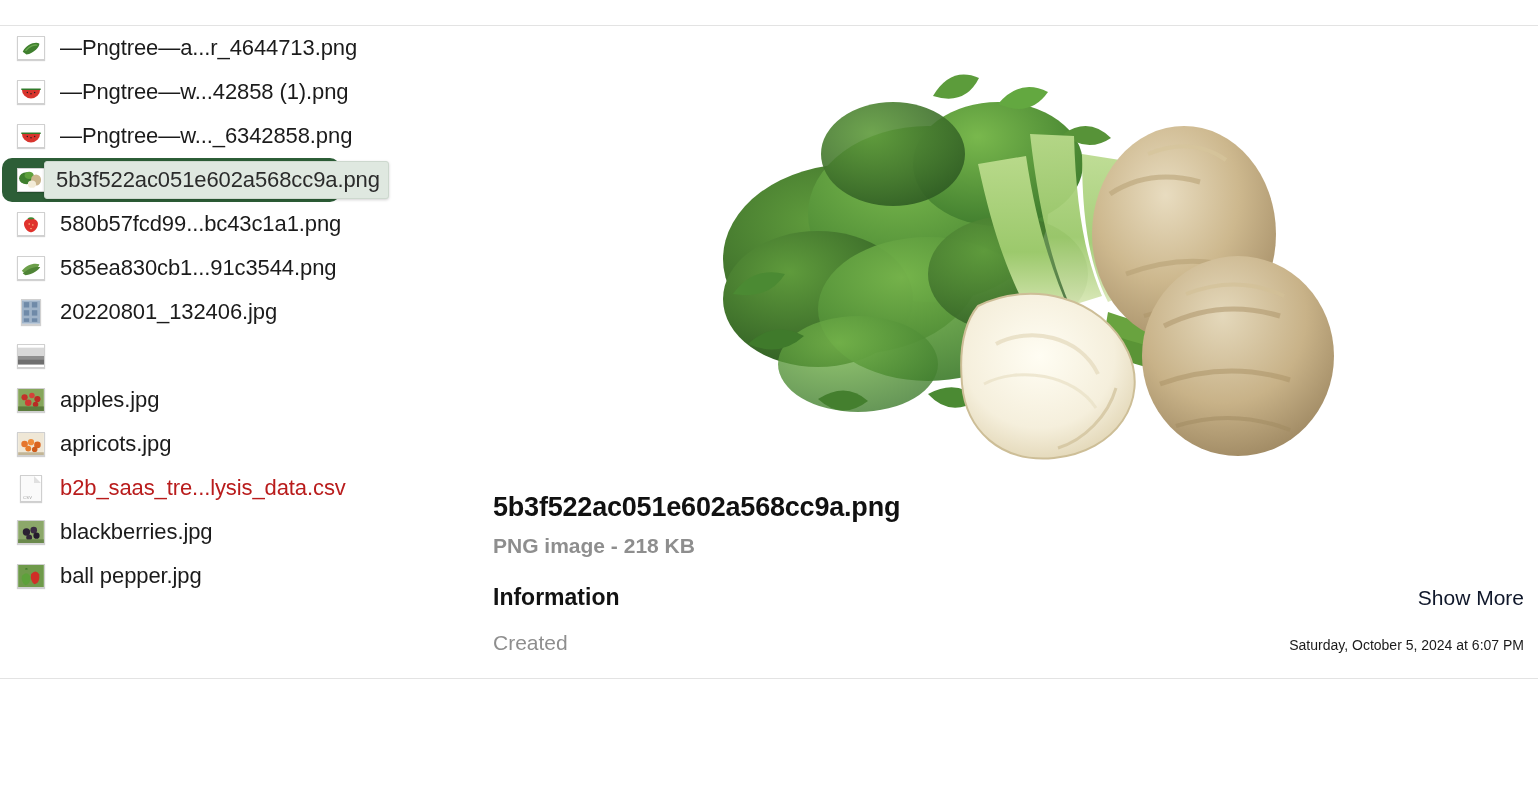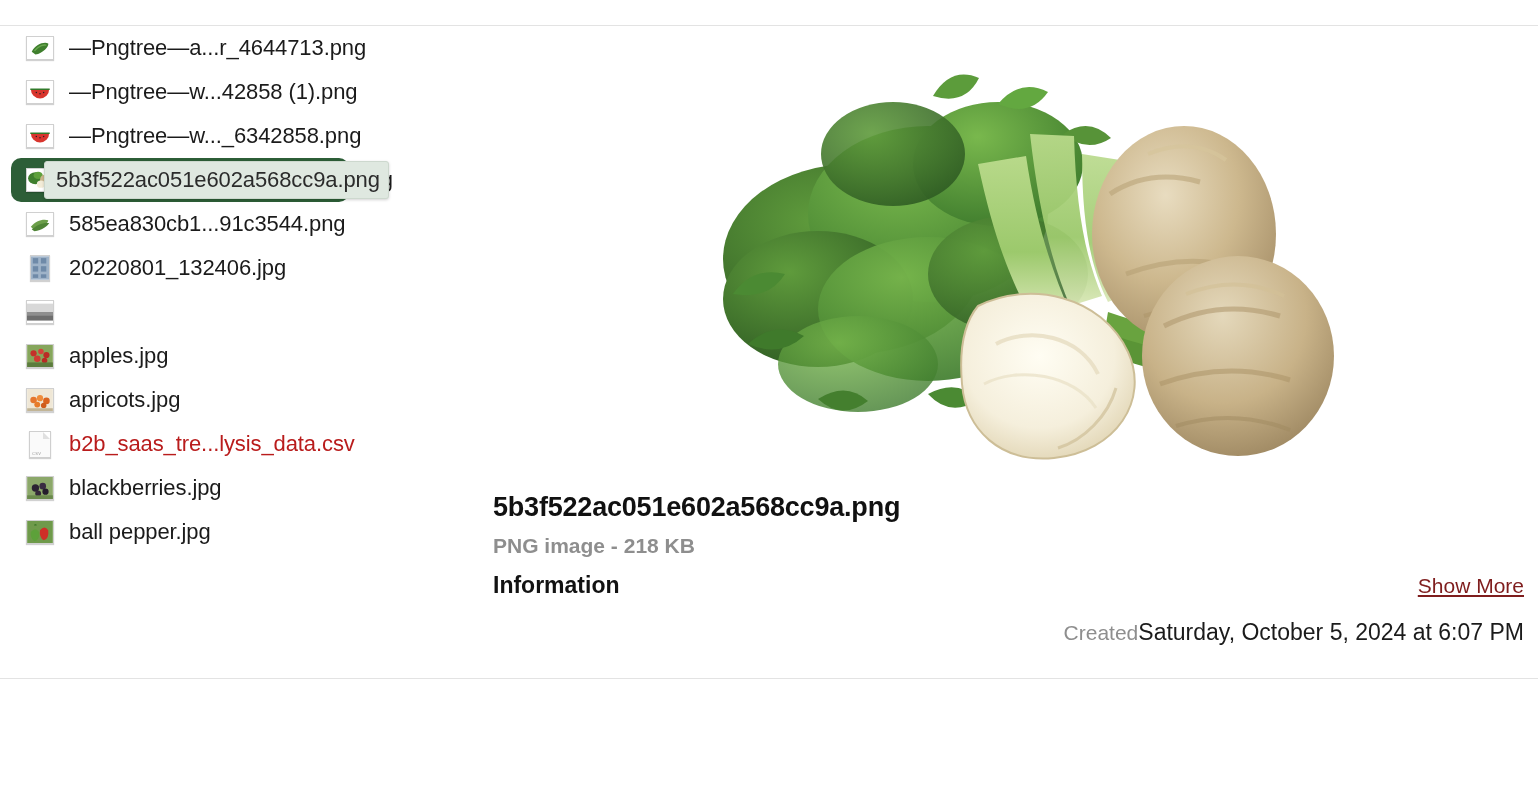--- a/index.html
+++ b/index.html
@@ -24,21 +24,21 @@
   }
 
   
   .file-list {
     position: relative;
     width: 470px; height: 652px;
     background: #ffffff;
     overflow: hidden;
     flex: 0 0 470px;
   }
-  .list-inner { position: absolute; left: 11px; top: 0; width: 470px; }
+  .list-inner { position: absolute; left: 2px; top: 0; width: 470px; }
   .row {
     position: relative;
     height: 44px;
     display: flex; align-items: center;
     padding-left: 14px;
     cursor: default;
   }
   .thumb {
     flex: 0 0 30px; width: 30px; height: 28px;
     position: relative;
@@ -130,32 +130,32 @@
   .file-title {
     margin-left: 1px;
     font-size: 27px; font-weight: bold; color: #111;
     letter-spacing: -0.2px;
   }
   .file-sub {
     margin-top: 11px; margin-left: 1px;
     font-size: 21px; color: #8e8e8e; font-weight: bold;
   }
   .info-head {
-    margin-top: 14px; margin-left: 1px;
+    margin-top: 26px; margin-left: 1px;
     display: flex; align-items: baseline; justify-content: space-between;
   }
   .info-title { font-size: 23px; font-weight: bold; color: #121212; }
-  .show-more { font-size: 21px; color: #7f1d1d; cursor: pointer; text-decoration: underline; }
+  .show-more { font-size: 21px; color: #0f172a; cursor: pointer; }
 
   .info-row {
     margin-top: 20px; margin-left: 1px;
-    display: flex; align-items: baseline; justify-content: flex-end;
+    display: flex; align-items: baseline; justify-content: space-between;
   }
   .info-key { font-size: 21px; color: #8e8e8e; }
-  .info-val { font-size: 23px; color: #1b1b1b; }
+  .info-val { font-size: 14px; color: #1b1b1b; }
 
   
   .bottom-divider {
     position: absolute; left: 0; top: 678px; width: 1538px; height: 1px;
     background: #e3e3e3;
   }
   .toolbar {
     position: absolute; left: 0; top: 679px; width: 1538px; height: 109px;
     background: #ffffff;
   }
@@ -223,20 +223,35 @@
                 <svg class="mini" viewBox="0 0 28 24">
                   <rect width="28" height="24" fill="#fff"></rect>
                   <ellipse cx="9" cy="10" rx="8" ry="6.5" fill="#3f7f2e"></ellipse>
                   <ellipse cx="12" cy="7" rx="5" ry="4" fill="#5ea03c"></ellipse>
                   <ellipse cx="19.5" cy="12" rx="5.5" ry="6" fill="#cbb68d"></ellipse>
                   <ellipse cx="15" cy="16.5" rx="4.5" ry="4" fill="#f3ecd8"></ellipse>
                 </svg>
               </div>
             </div>
             <div class="label">5b3f522ac051e602a568cc9a.png</div>
+          </div>
+          <div class="row">
+            <div class="thumb">
+              <div class="frame">
+                <svg class="mini" viewBox="0 0 28 24">
+                  <rect width="28" height="24" fill="#fff"></rect>
+                  <path d="M14 6 C20 6 23 10 21 15 C19 20 15 21 14 21 C13 21 9 20 7 15 C5 10 8 6 14 6Z" fill="#e0322c"></path>
+                  <path d="M10 6 q4-3 8 0 q-4 2-8 0z" fill="#3f8a34"></path>
+                  <circle cx="12" cy="12" r=".7" fill="#ffe8a0"></circle>
+                  <circle cx="16" cy="13" r=".7" fill="#ffe8a0"></circle>
+                  <circle cx="14" cy="17" r=".7" fill="#ffe8a0"></circle>
+                </svg>
+              </div>
+            </div>
+            <div class="label">580b57fcd99...bc43c1a1.png</div>
           </div>
           <div class="row">
             <div class="thumb">
               <div class="frame">
                 <svg class="mini" viewBox="0 0 28 24">
                   <rect width="28" height="24" fill="#fff"></rect>
                   <path d="M4 15 C9 9 17 6 23 8 C23 11 16 17 7 18 Z" fill="#6c9f4a"></path>
                   <path d="M5 18 C10 13 18 10 24 11 C23 14 16 19 8 20 Z" fill="#4f8436"></path>
                 </svg>
               </div>

